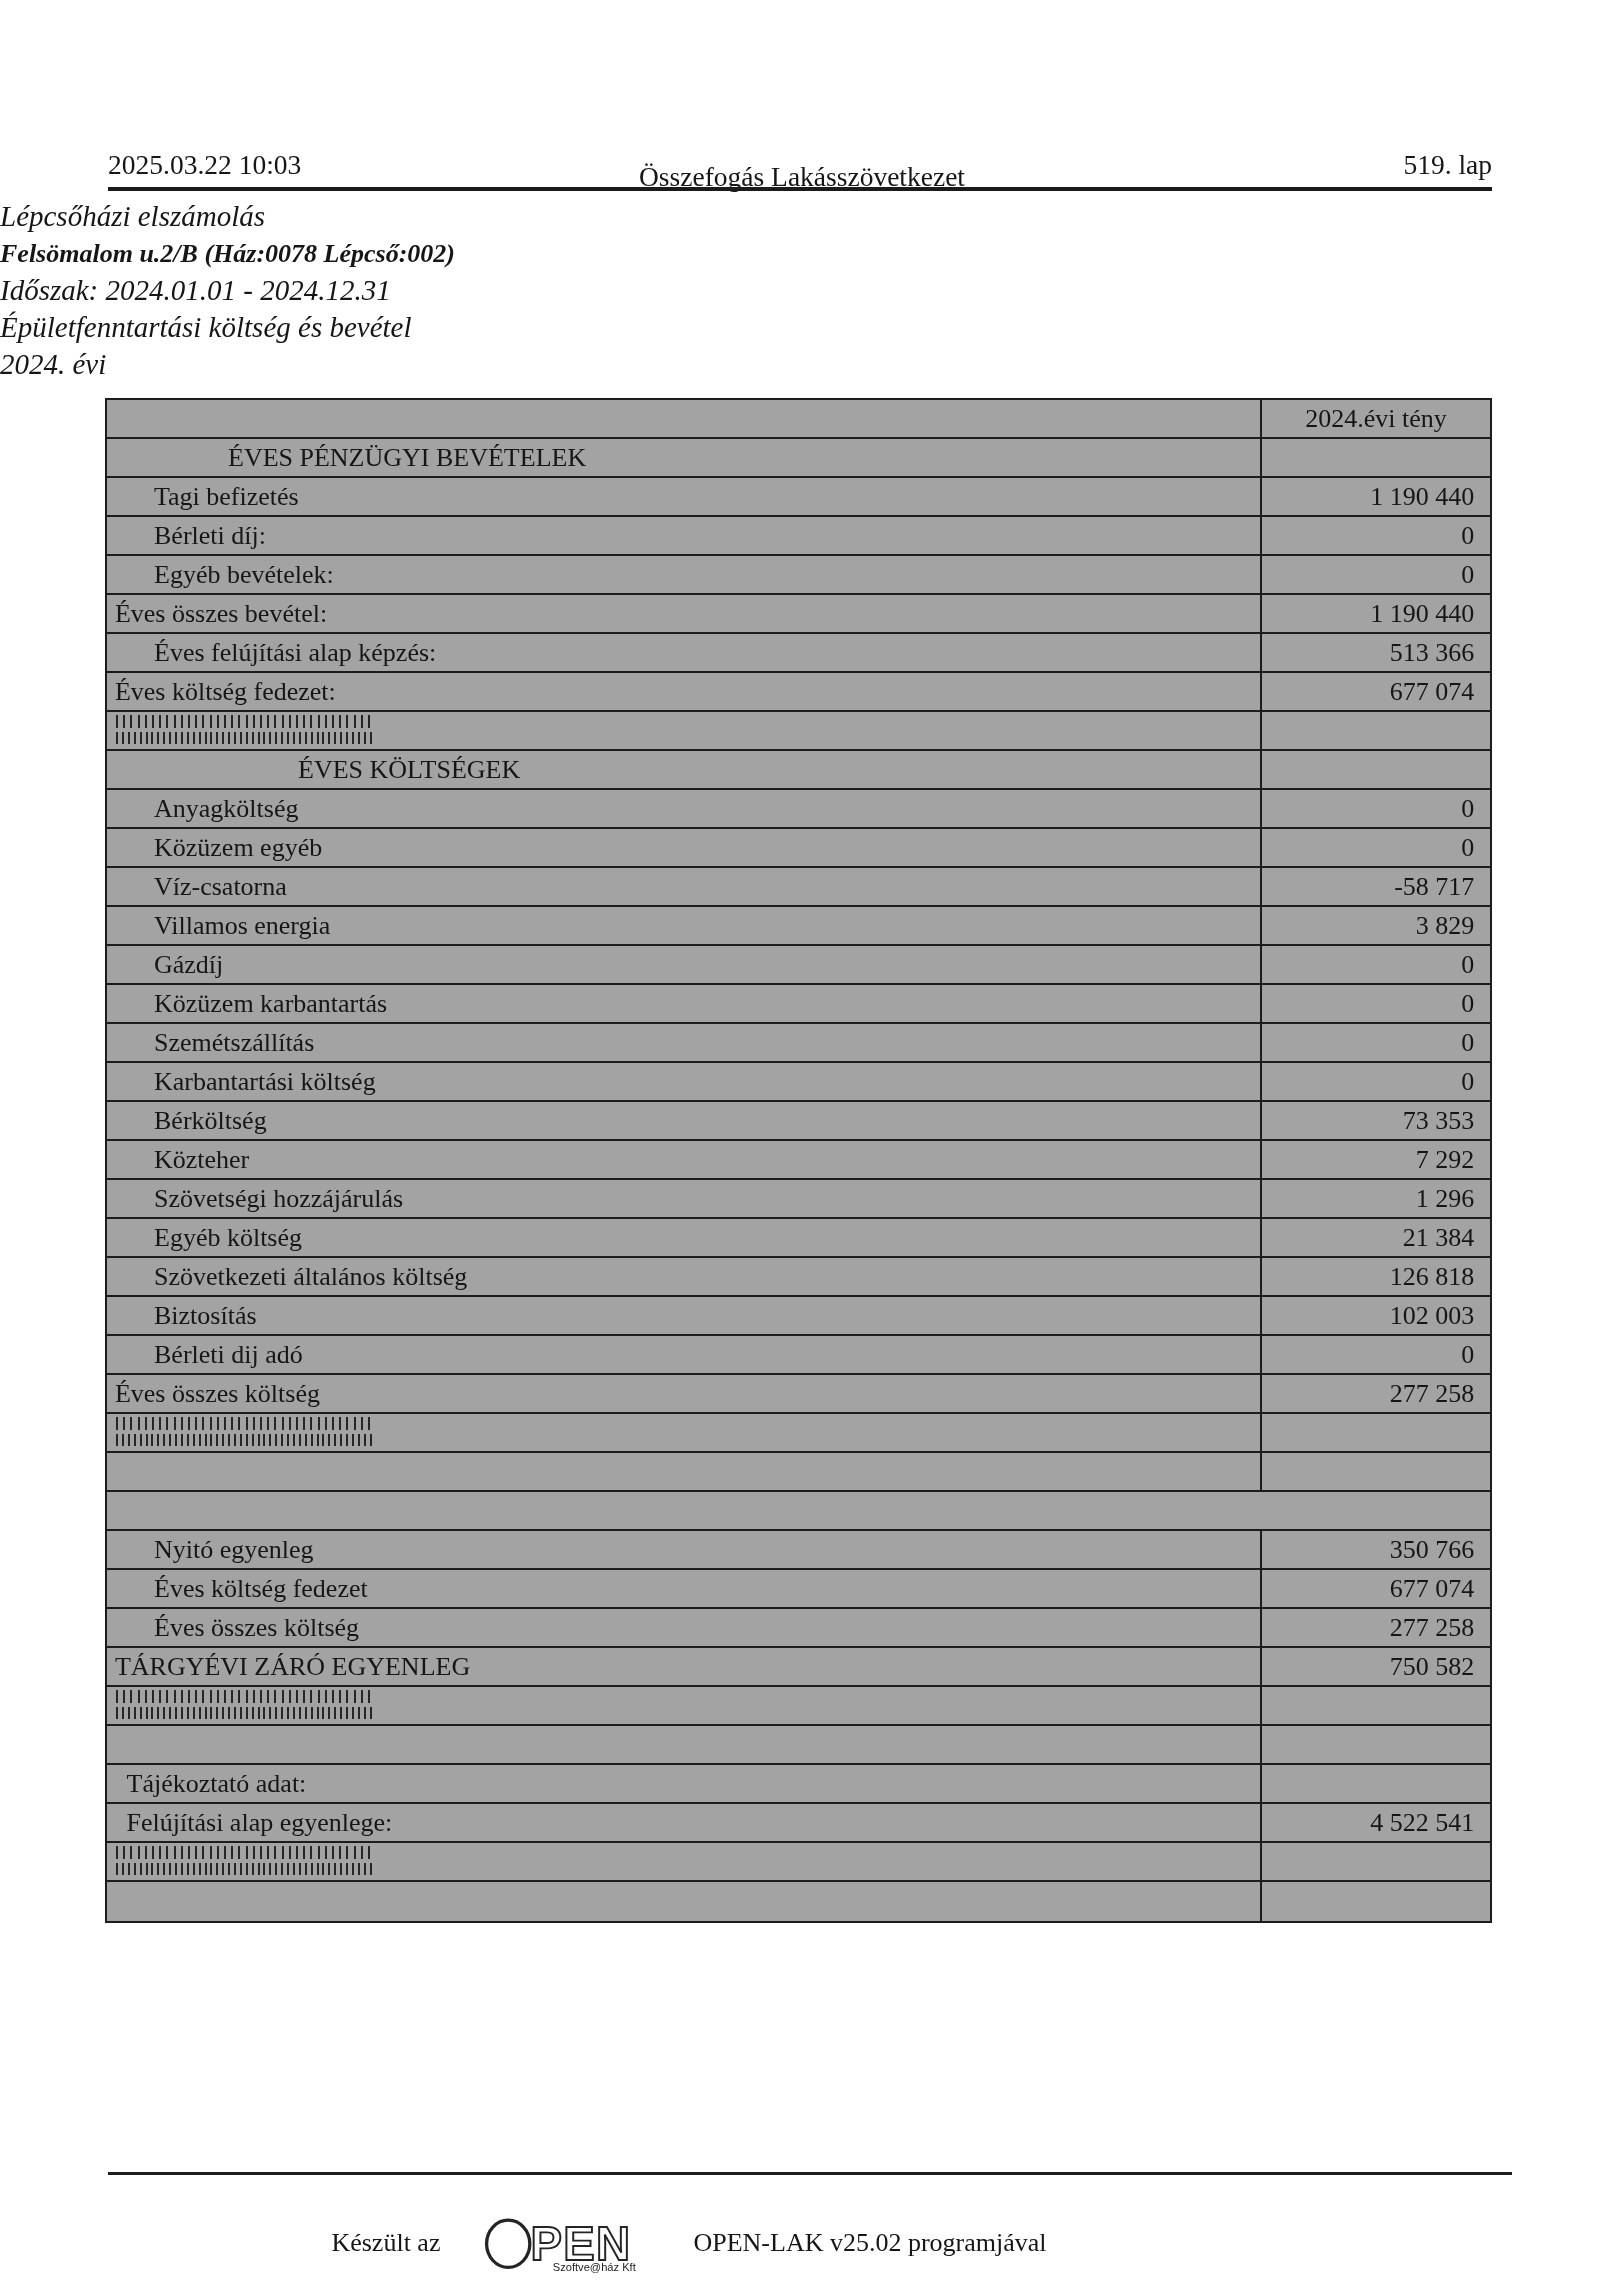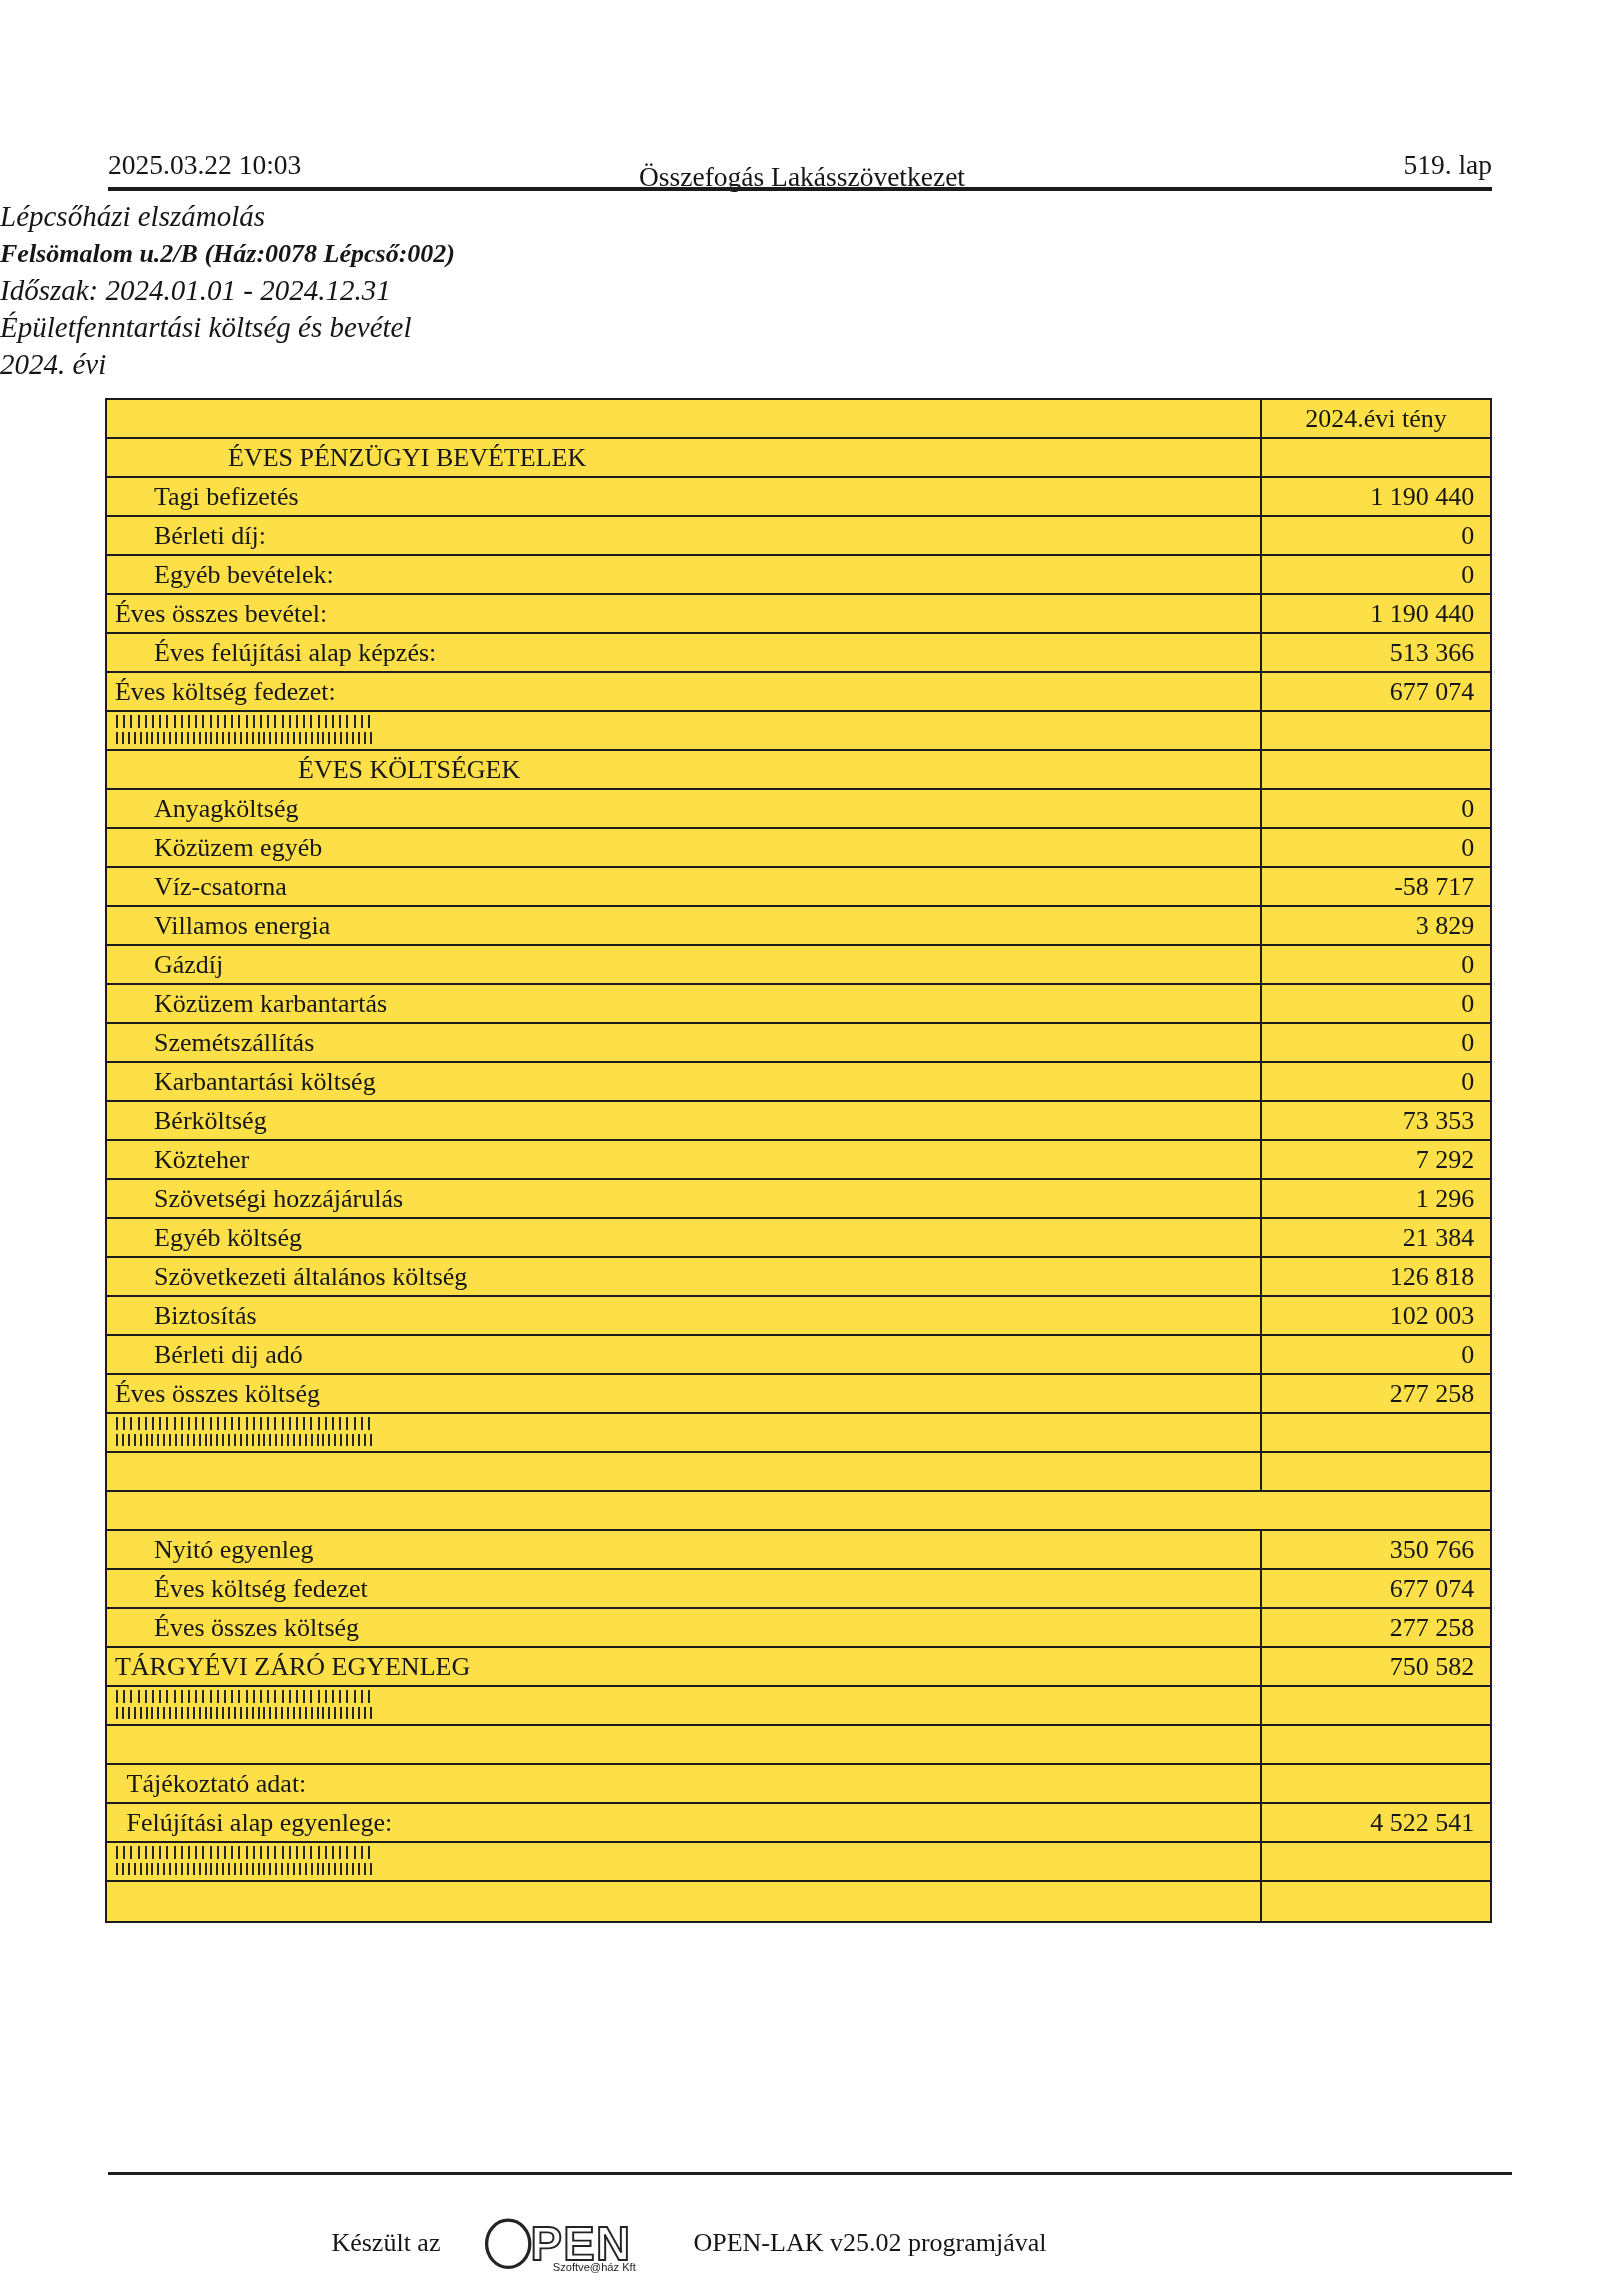--- a/index.html
+++ b/index.html
@@ -26,21 +26,21 @@
   .titleblock{
     position:absolute;left:0;top:198px;width:1537px;
     font-size:29px;line-height:37px;font-style:italic;
   }
   .titleblock .bold{font-weight:bold;font-size:26px;}
   
   .pt-table{
     position:absolute;left:105px;top:398px;width:1387px;
     border:2px solid #1c1c1c;
     box-sizing:border-box;
-    background:#fde047;
+    background:#a3a3a3;
   }
   .row{
     display:flex;align-items:center;
     height:39px;box-sizing:border-box;
     border-bottom:2px solid #1c1c1c;
     font-size:26px;
   }
   .row:last-child{border-bottom:none;}
   .cell-label{
     flex:1 1 auto;align-self:stretch;display:flex;align-items:center;

